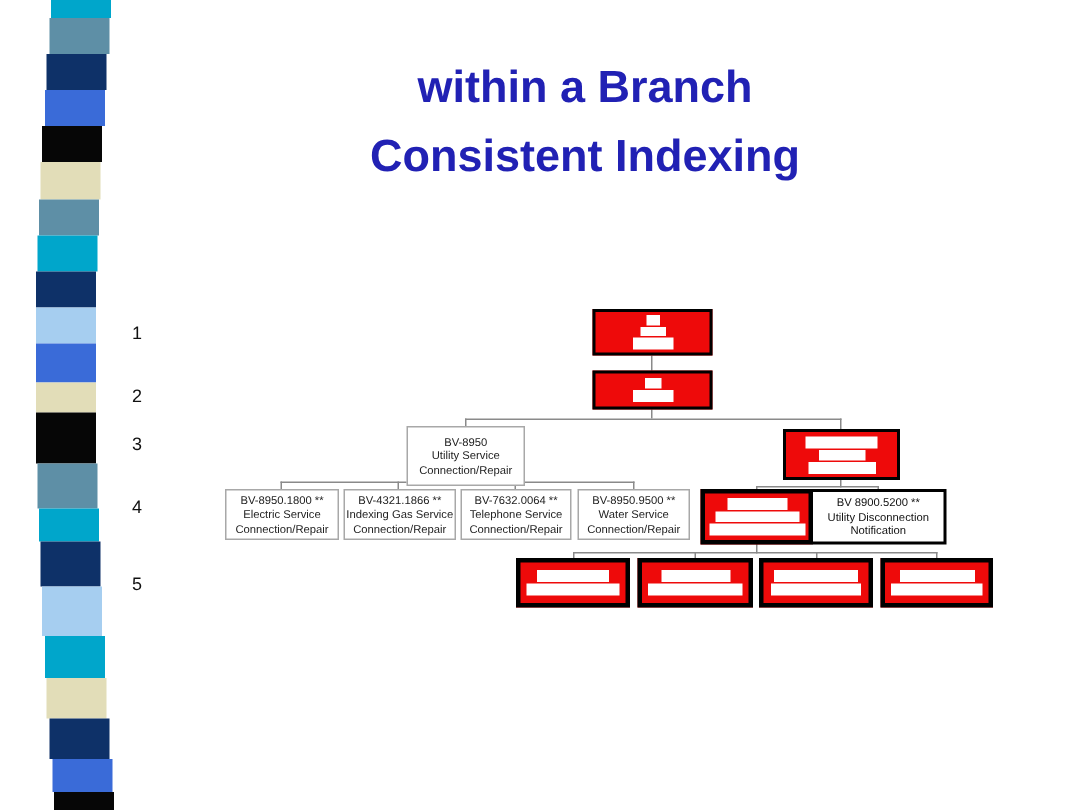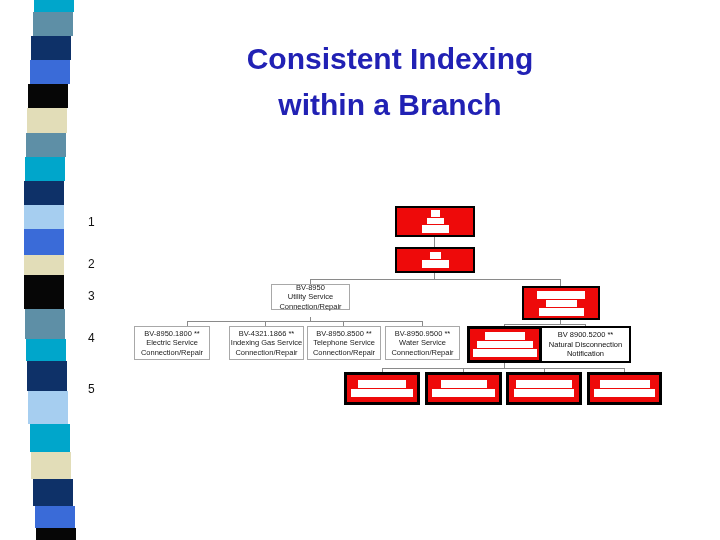--- a/index.html
+++ b/index.html
@@ -62,22 +62,22 @@
       <div class="band" style="background: rgb(14, 49, 104); height: 30px; margin-left: 3px;"></div>
       <div class="band" style="background: rgb(166, 206, 240); height: 34px; margin-left: 4px;"></div>
       <div class="band" style="background: rgb(0, 166, 203); height: 28px; margin-left: 6px;"></div>
       <div class="band" style="background: rgb(226, 221, 184); height: 28px; margin-left: 7px;"></div>
       <div class="band" style="background: rgb(14, 49, 104); height: 27px; margin-left: 9px;"></div>
       <div class="band" style="background: rgb(58, 107, 216); height: 23px; margin-left: 11px;"></div>
       <div class="band" style="background: rgb(6, 6, 6); height: 12px; margin-left: 12px;"></div>
     </div>
 
   <div class="title">
+    <div>within a Branch</div>
     <div>Consistent Indexing</div>
-    <div>within a Branch</div>
   </div>
 
   <span class="lvl" style="top:215px">1</span>
   <span class="lvl" style="top:257px">2</span>
   <span class="lvl" style="top:289px">3</span>
   <span class="lvl" style="top:331px">4</span>
   <span class="lvl" style="top:382px">5</span>
 
   <div class="lv" style="left:434px;top:237px;height:10px"></div>
   <div class="lv" style="left:434px;top:273px;height:6px"></div>
@@ -109,66 +109,66 @@
     </div>
   </div>
 
   <div class="rbox" style="left:395px;top:247px;width:80px;height:26px">
     <div class="blob">
       <i style="width:11px;height:7px"></i>
         <i style="width:27px;height:8px"></i>
     </div>
   </div>
 
-  <div class="wbox" style="left:271px;top:284px;width:79px;height:26px">
+  <div class="wbox" style="left:271px;top:284px;width:79px;height:40px">
     <div>BV-8950</div>
     <div>Utility Service</div>
     <div>Connection/Repair</div>
   </div>
 
   <div class="rbox" style="left:522px;top:286px;width:78px;height:34px">
     <div class="blob">
       <i style="width:48px;height:8px"></i>
         <i style="width:31px;height:7px"></i>
         <i style="width:45px;height:8px"></i>
     </div>
   </div>
 
-  <div class="wbox" style="left:134px;top:326px;width:76px;height:34px">
+  <div class="wbox" style="left:150px;top:326px;width:76px;height:34px">
     <div>BV-8950.1800 **</div>
     <div>Electric Service</div>
     <div>Connection/Repair</div>
   </div>
   <div class="wbox" style="left:229px;top:326px;width:75px;height:34px">
     <div>BV-4321.1866 **</div>
     <div>Indexing Gas Service</div>
     <div>Connection/Repair</div>
   </div>
   <div class="wbox" style="left:307px;top:326px;width:74px;height:34px">
-    <div>BV-8950.8500 **</div>
+    <div>BV-7632.0064 **</div>
     <div>Telephone Service</div>
     <div>Connection/Repair</div>
   </div>
   <div class="wbox" style="left:385px;top:326px;width:75px;height:34px">
     <div>BV-8950.9500 **</div>
     <div>Water Service</div>
     <div>Connection/Repair</div>
   </div>
 
   <div class="rbox thick" style="left:467px;top:326px;width:75px;height:37px">
     <div class="blob">
       <i style="width:40px;height:8px"></i>
         <i style="width:56px;height:7px"></i>
         <i style="width:64px;height:8px"></i>
     </div>
   </div>
 
   <div class="wbox blackborder" style="left:540px;top:326px;width:91px;height:37px">
     <div>BV 8900.5200 **</div>
-    <div>Natural Disconnection</div>
+    <div>Utility Disconnection</div>
     <div>Notification</div>
   </div>
 
   <div class="rbox thick" style="left:344px;top:372px;width:76px;height:33px">
     <div class="blob">
       <i style="width:48px;height:8px"></i>
         <i style="width:62px;height:8px"></i>
     </div>
   </div>
   <div class="rbox thick" style="left:425px;top:372px;width:77px;height:33px">

